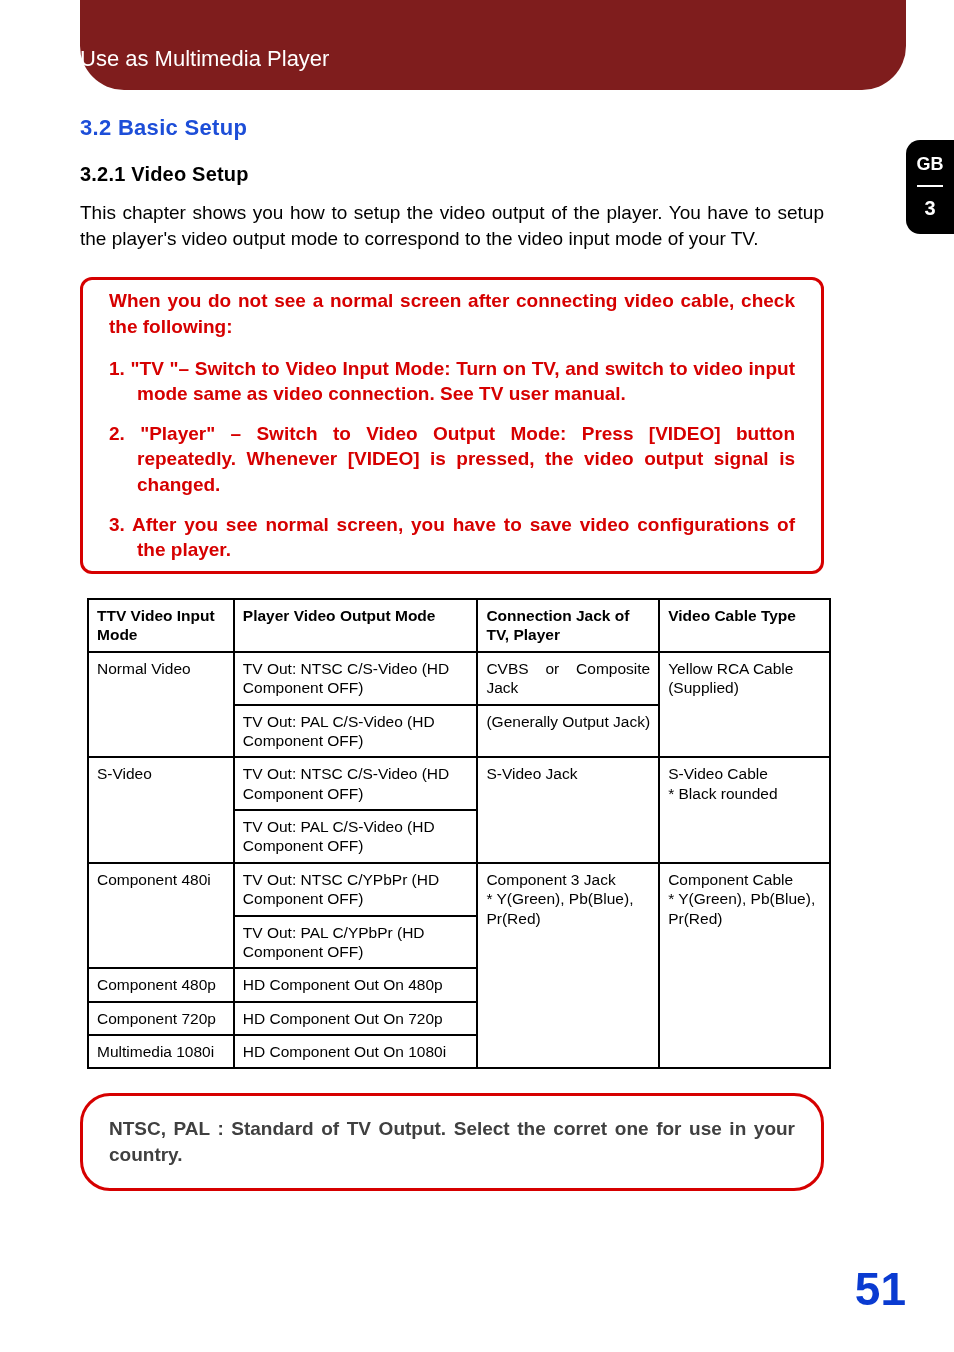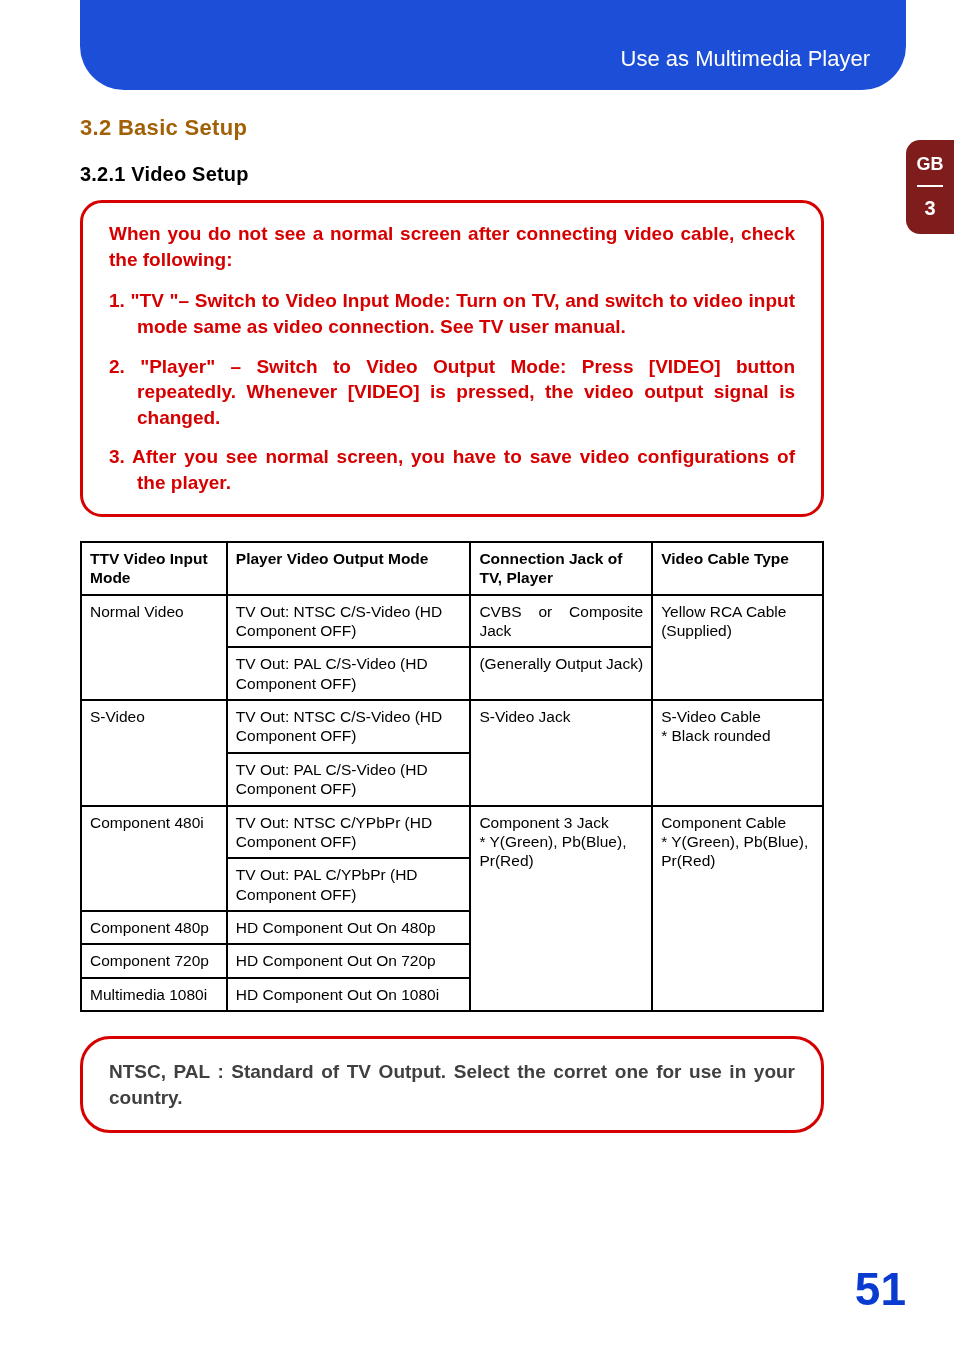--- a/index.html
+++ b/index.html
@@ -8,39 +8,39 @@
     width: 954px;
     height: 1352px;
     font-family: "Segoe UI", "Helvetica Neue", Arial, sans-serif;
     position: relative;
     color: #000;
   }
   .header-band {
     position: absolute;
     top: 0; left: 80px; right: 48px;
     height: 90px;
-    background: #1d4ed8;
+    background: #7f1d1d;
     border-bottom-left-radius: 44px;
     border-bottom-right-radius: 44px;
     display: flex;
     align-items: flex-end;
-    justify-content: flex-end;
+    justify-content: flex-start;
     padding: 4px 36px 18px 0;
   }
   .header-band span {
     color: #fff;
     font-size: 22px;
     font-weight: 400;
   }
   .side-tab {
     position: absolute;
     right: 0;
     top: 140px;
     width: 48px;
-    background: #7f1d1d;
+    background: #000000;
     color: #fff;
     border-top-left-radius: 14px;
     border-bottom-left-radius: 14px;
     padding: 14px 0;
     display: flex;
     flex-direction: column;
     align-items: center;
     font-weight: 900;
   }
   .side-tab .lang { font-size: 18px; }
@@ -50,43 +50,43 @@
     margin: 10px 0;
   }
   .side-tab .chap { font-size: 20px; }
   .content {
     position: absolute;
     top: 115px;
     left: 80px;
     right: 130px;
   }
   .h-section {
-    color: #a16207;
+    color: #1d4ed8;
     font-weight: 900;
     font-size: 22px;
     margin-bottom: 22px;
     letter-spacing: 0.3px;
   }
   .h-sub {
     color: #000;
     font-weight: 900;
     font-size: 20px;
     margin-bottom: 14px;
     letter-spacing: 0.2px;
   }
   .body-text {
     font-size: 19px;
     line-height: 1.35;
     text-align: justify;
     margin-bottom: 26px;
   }
   .callout {
     border: 3px solid #d60000;
-    border-radius: 22px;
-    padding: 18px 26px;
+    border-radius: 12px;
+    padding: 8px 26px;
     margin-bottom: 24px;
   }
   .callout-title {
     color: #d60000;
     font-weight: 900;
     font-size: 19px;
     line-height: 1.35;
     text-align: justify;
     margin-bottom: 16px;
   }
@@ -112,20 +112,21 @@
     font-weight: 900;
     font-size: 19px;
     line-height: 1.35;
     text-align: justify;
   }
   table.video {
     width: 100%;
     border-collapse: collapse;
     font-size: 15.5px;
     line-height: 1.25;
+    margin-left: 7px;
   }
   table.video th, table.video td {
     border: 2px solid #000;
     padding: 6px 8px;
     vertical-align: top;
     text-align: left;
   }
   table.video th {
     font-weight: 900;
   }
@@ -149,20 +150,21 @@
 <div class="side-tab">
   <div class="lang">GB</div>
   <div class="rule"></div>
   <div class="chap">3</div>
 </div>
 
 <div class="content">
 
   <div class="h-section">3.2 Basic Setup</div>
   <div class="h-sub">3.2.1 Video Setup</div>
+  <div class="body-text">This chapter shows you how to setup the video output of the player. You have to setup the player's video output mode to correspond to the video input mode of your TV.</div>
 
   <div class="callout">
     <div class="callout-title">When you do not see a normal screen after connecting video cable, check the following:</div>
     <div class="callout-item">1. "TV "– Switch to Video Input Mode: Turn on TV, and switch to video input mode same as video connection. See TV user manual.</div>
     <div class="callout-item">2. "Player" – Switch to Video Output Mode: Press [VIDEO] button repeatedly. Whenever [VIDEO] is pressed, the video output signal is changed.</div>
     <div class="callout-item">3. After you see normal screen, you have to save video configurations of the player.</div>
   </div>
 
   <table class="video">
     <thead>

